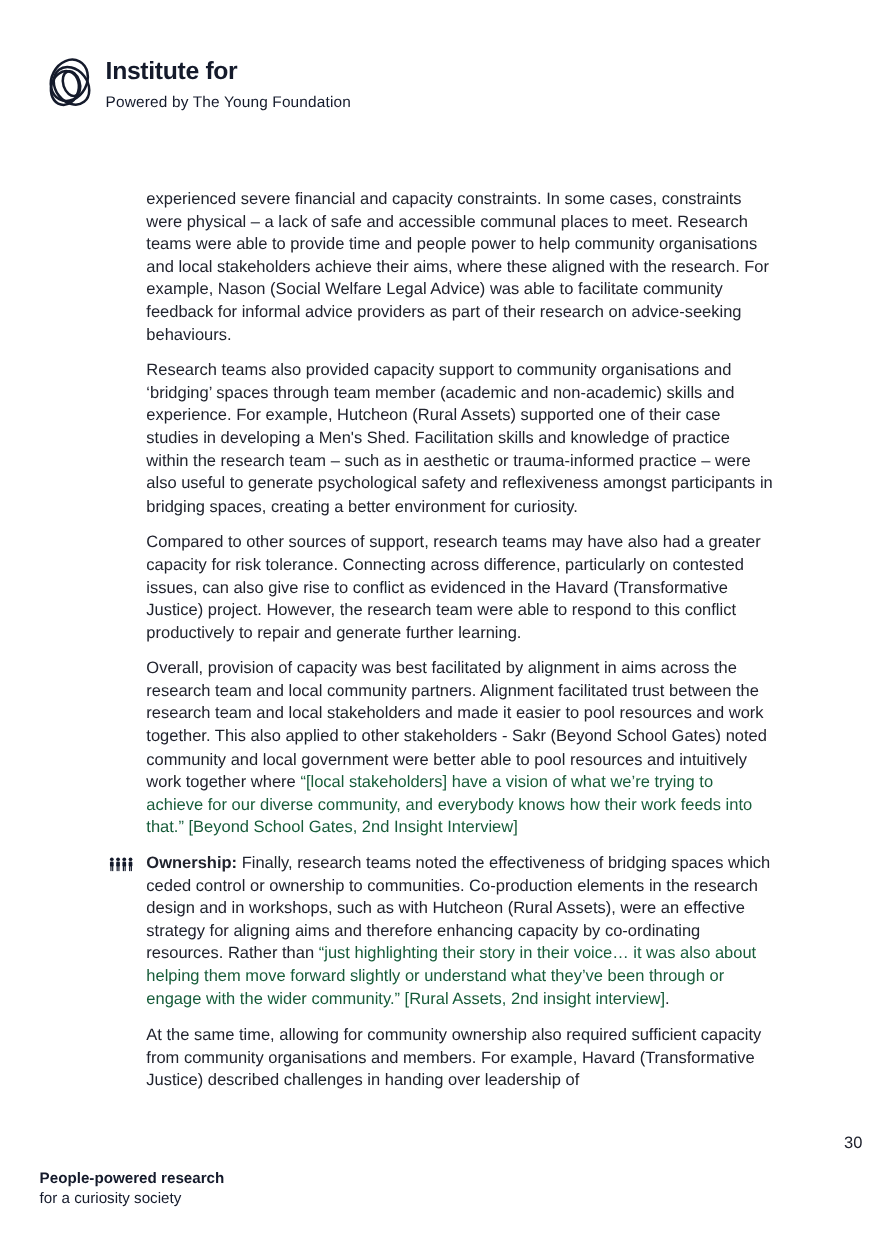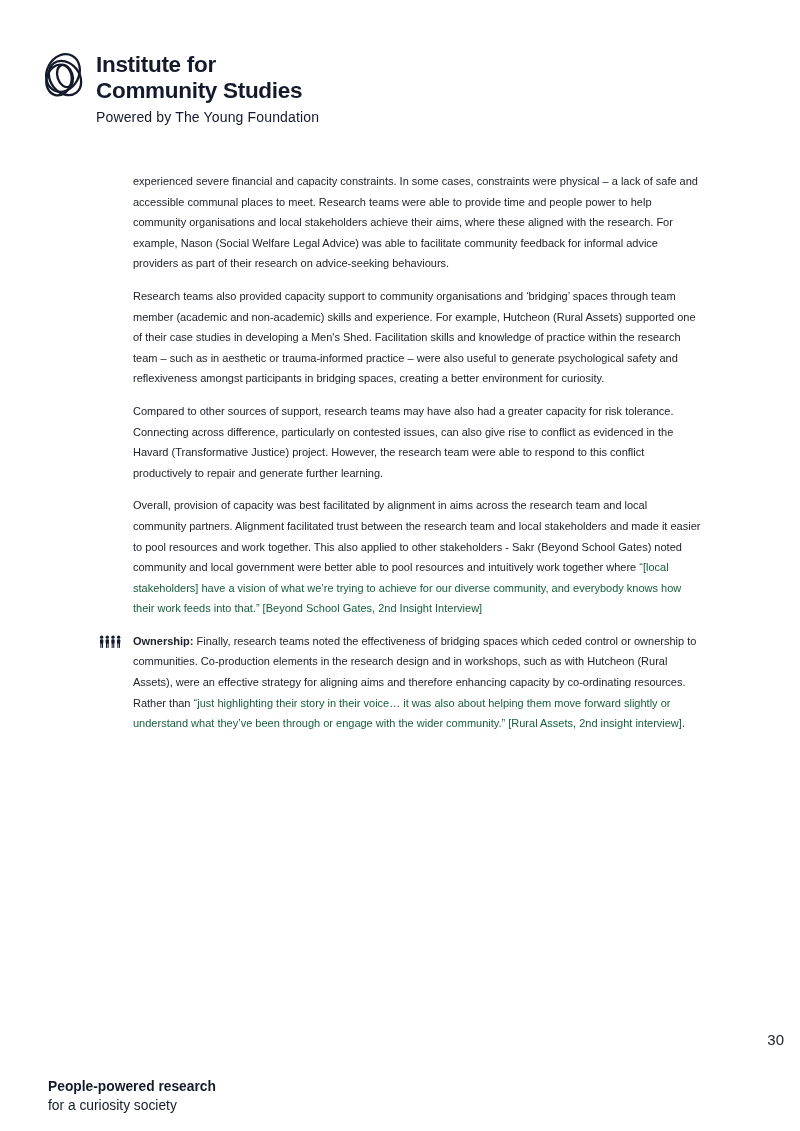--- a/index.html
+++ b/index.html
@@ -19,55 +19,54 @@
     font-size:22.5px;font-weight:700;line-height:25.5px;
     color:var(--ink);letter-spacing:-0.3px;
   }
   .tagline{
     margin-top:8px;font-size:14px;line-height:13px;
     color:var(--ink);letter-spacing:0.15px;
   }
   
   .content{
     position:absolute;left:133px;top:171px;width:570px;
-    font-size:11px;line-height:20.6px;color:var(--body-text);
+    font-size:15px;line-height:20.6px;color:var(--body-text);
   }
   .para{margin:0 0 12px 0;}
   .seg{color:inherit;}
   .seg-bold{font-weight:700;margin-top:32px;}
   .seg-green{color:var(--quote-green);}
   .bullet{position:relative;}
   .bullet-icon{position:absolute;left:-34px;top:4px;width:23px;height:14px;color:var(--ink);}
   .bullet-icon svg{width:23px;height:14px;display:block;}
   
   .page-number{
     position:absolute;left:0;top:1031px;width:100%;
     text-align:right;font-size:15px;color:var(--body-text);
   }
-  .footer{position:absolute;left:48px;top:1061px;color:var(--ink);margin-top:16px;}
+  .footer{position:absolute;left:36px;top:1061px;color:var(--ink);}
   .footer-line1{font-size:13.8px;font-weight:700;line-height:19px;}
   .footer-line2{font-size:13.8px;font-weight:400;line-height:19px;}
 </style>
 </head>
 <body>
 
 <div class="page">
 
   <header class="brand">
     <span class="logo">
       <svg viewBox="0 0 60 60" fill="none" stroke="#141a2b" stroke-width="2.3" stroke-linecap="round">
         <ellipse cx="28" cy="26" rx="16" ry="19.5" transform="rotate(28 28 26)"></ellipse>
         <ellipse cx="30" cy="31" rx="14.5" ry="18.5" transform="rotate(-38 30 31)"></ellipse>
         <ellipse cx="24" cy="33" rx="12.5" ry="15.5" transform="rotate(14 24 33)"></ellipse>
         <ellipse cx="30" cy="29" rx="7.5" ry="11.5" transform="rotate(-18 30 29)"></ellipse>
       </svg>
     </span>
     <div class="brand-text">
       <div class="brand-title-line">Institute for</div>
-      <div class="brand-title-line">Community Studies</div>
       <div class="tagline">Powered by The Young Foundation</div>
     </div>
   </header>
 
   <main class="content">
     <p class="para"><span class="seg">experienced severe financial and capacity constraints. In some cases, constraints were physical – a lack of safe and accessible communal places to meet. Research teams were able to provide time and people power to help community organisations and local stakeholders achieve their aims, where these aligned with the research. For example, Nason (Social Welfare Legal Advice) was able to facilitate community feedback for informal advice providers as part of their research on advice-seeking behaviours.</span></p>
     <p class="para"><span class="seg">Research teams also provided capacity support to community organisations and ‘bridging’ spaces through team member (academic and non-academic) skills and experience. For example, Hutcheon (Rural Assets) supported one of their case studies in developing a Men's Shed. Facilitation skills and knowledge of practice within the research team – such as in aesthetic or trauma-informed practice – were also useful to generate psychological safety and reflexiveness amongst participants in bridging spaces, creating a better environment for curiosity.</span></p>
     <p class="para"><span class="seg">Compared to other sources of support, research teams may have also had a greater capacity for risk tolerance. Connecting across difference, particularly on contested issues, can also give rise to conflict as evidenced in the Havard (Transformative Justice) project. However, the research team were able to respond to this conflict productively to repair and generate further learning.</span></p>
     <p class="para"><span class="seg">Overall, provision of capacity was best facilitated by alignment in aims across the research team and local community partners. Alignment facilitated trust between the research team and local stakeholders and made it easier to pool resources and work together. This also applied to other stakeholders - Sakr (Beyond School Gates) noted community and local government were better able to pool resources and intuitively work together where </span><span class="seg seg-green">“[local stakeholders] have a vision of what we’re trying to achieve for our diverse community, and everybody knows how their work feeds into that.” [Beyond School Gates, 2nd Insight Interview]</span></p>
 
@@ -96,20 +95,21 @@
             <circle cx="3" cy="2" r="1.9"></circle>
             <rect x="1.1" y="4.4" width="3.8" height="5" rx="1.3"></rect>
             <rect x="1.5" y="8.6" width="1.2" height="5.6"></rect>
             <rect x="3.3" y="8.6" width="1.2" height="5.6"></rect>
           </g>
         </svg>
       </span>
       <p class="para"><span class="seg seg-bold">Ownership: </span><span class="seg">Finally, research teams noted the effectiveness of bridging spaces which ceded control or ownership to communities. Co-production elements in the research design and in workshops, such as with Hutcheon (Rural Assets), were an effective strategy for aligning aims and therefore enhancing capacity by co-ordinating resources. Rather than </span><span class="seg seg-green">“just highlighting their story in their voice… it was also about helping them move forward slightly or understand what they’ve been through or engage with the wider community.” [Rural Assets, 2nd insight interview]</span><span class="seg">.</span></p>
     </div>
 
+    <p class="para"><span class="seg">At the same time, allowing for community ownership also required sufficient capacity from community organisations and members. For example, Havard (Transformative Justice) described challenges in handing over leadership of</span></p>
   </main>
 
   <div class="page-number">30</div>
 
   <footer class="footer">
     <div class="footer-line1">People-powered research</div>
     <div class="footer-line2">for a curiosity society</div>
   </footer>
 
 </div>

